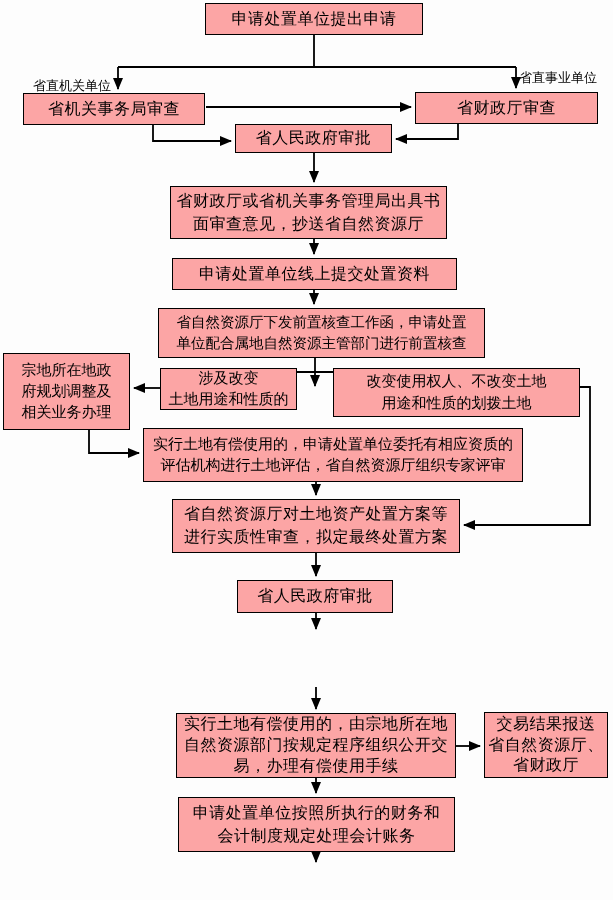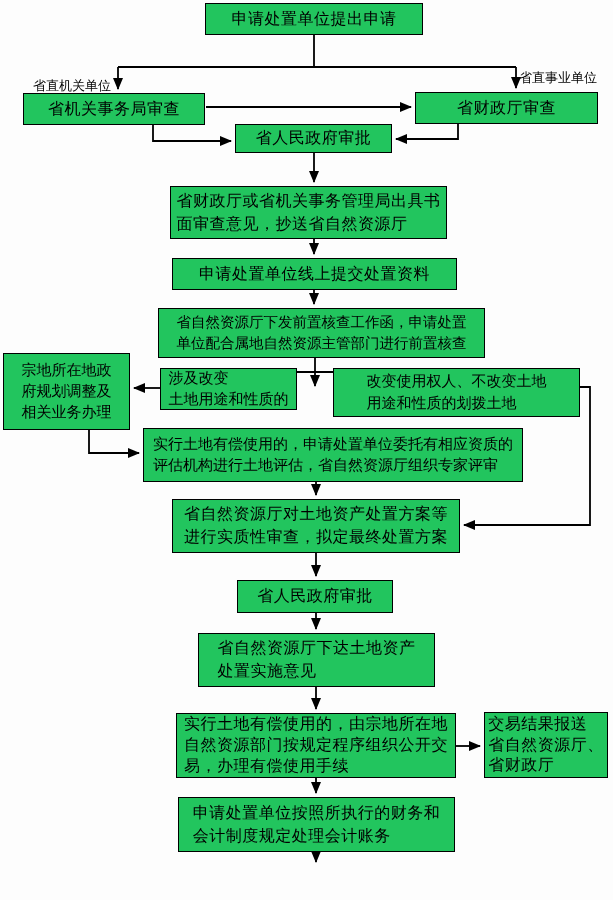--- a/index.html
+++ b/index.html
@@ -9,25 +9,25 @@
     background:#fdfdfd;
     font-family:"Liberation Serif","DejaVu Serif",serif;
     color:#000;
     overflow:hidden;
   }
   #wires{position:absolute;left:0;top:0;width:613px;height:900px;}
   .node{
     position:absolute;
     box-sizing:border-box;
     border:1.5px solid #000;
-    background:#22c55e;
+    background:#fca5a5;
     display:flex;
     align-items:center;
     justify-content:center;
-    text-align:left;
+    text-align:center;
     white-space:pre-line;
     font-size:16px;
     line-height:1.42;
     letter-spacing:0.5px;
   }
   .fs145{font-size:14.5px;letter-spacing:0;}
   .fs15{font-size:15px;letter-spacing:0;}
   .lh13{line-height:1.3;}
   .edge-label{
     position:absolute;
@@ -108,22 +108,20 @@
 单位配合属地自然资源主管部门进行前置核查</div>
   <div class="node fs15" style="left:160px;top:368px;width:137px;height:42px;">涉及改变
 土地用途和性质的</div>
   <div class="node fs15" style="left:333px;top:368px;width:247px;height:49px;">改变使用权人、不改变土地
 用途和性质的划拨土地</div>
   <div class="node fs15" style="left:143px;top:428px;width:380px;height:54px;">实行土地有偿使用的，申请处置单位委托有相应资质的
 评估机构进行土地评估，省自然资源厅组织专家评审</div>
   <div class="node" style="left:172px;top:499px;width:288px;height:54px;">省自然资源厅对土地资产处置方案等
 进行实质性审查，拟定最终处置方案</div>
   <div class="node" style="left:237px;top:580px;width:156px;height:33px;">省人民政府审批</div>
-  <div class="node" style="left:198px;top:633px;width:237px;height:54px;">省自然资源厅下达土地资产
-处置实施意见</div>
   <div class="node lh13" style="left:176px;top:713px;width:280px;height:65px;">实行土地有偿使用的，由宗地所在地
 自然资源部门按规定程序组织公开交
 易，办理有偿使用手续</div>
   <div class="node lh13" style="left:484px;top:712px;width:124px;height:66px;">交易结果报送
 省自然资源厅、
 省财政厅</div>
   <div class="node" style="left:178px;top:797px;width:277px;height:55px;">申请处置单位按照所执行的财务和
 会计制度规定处理会计账务</div>
 
 </div>

